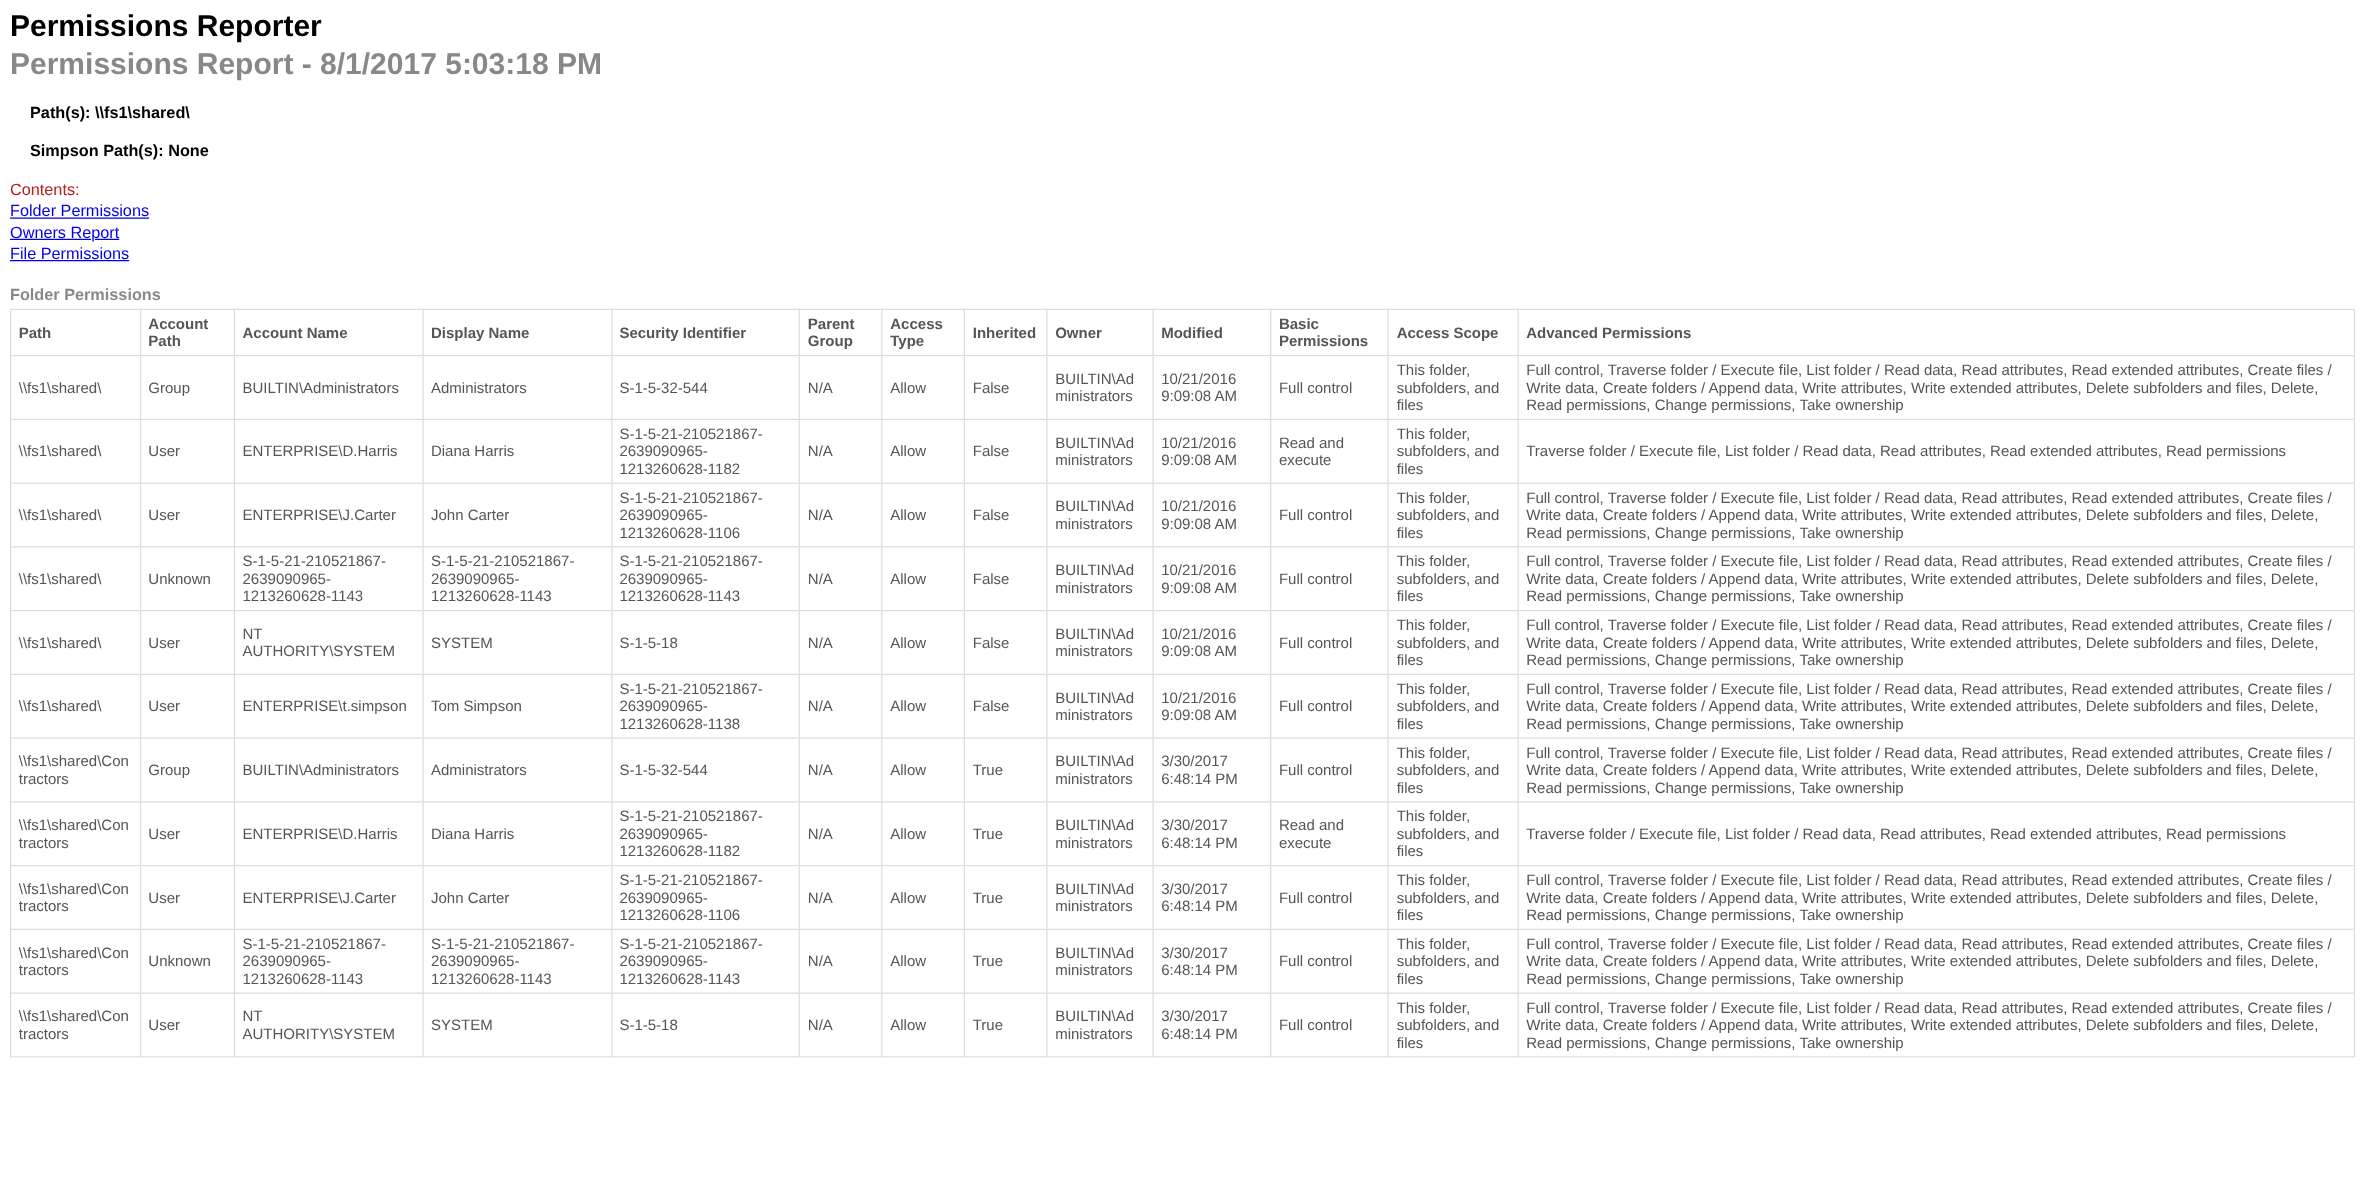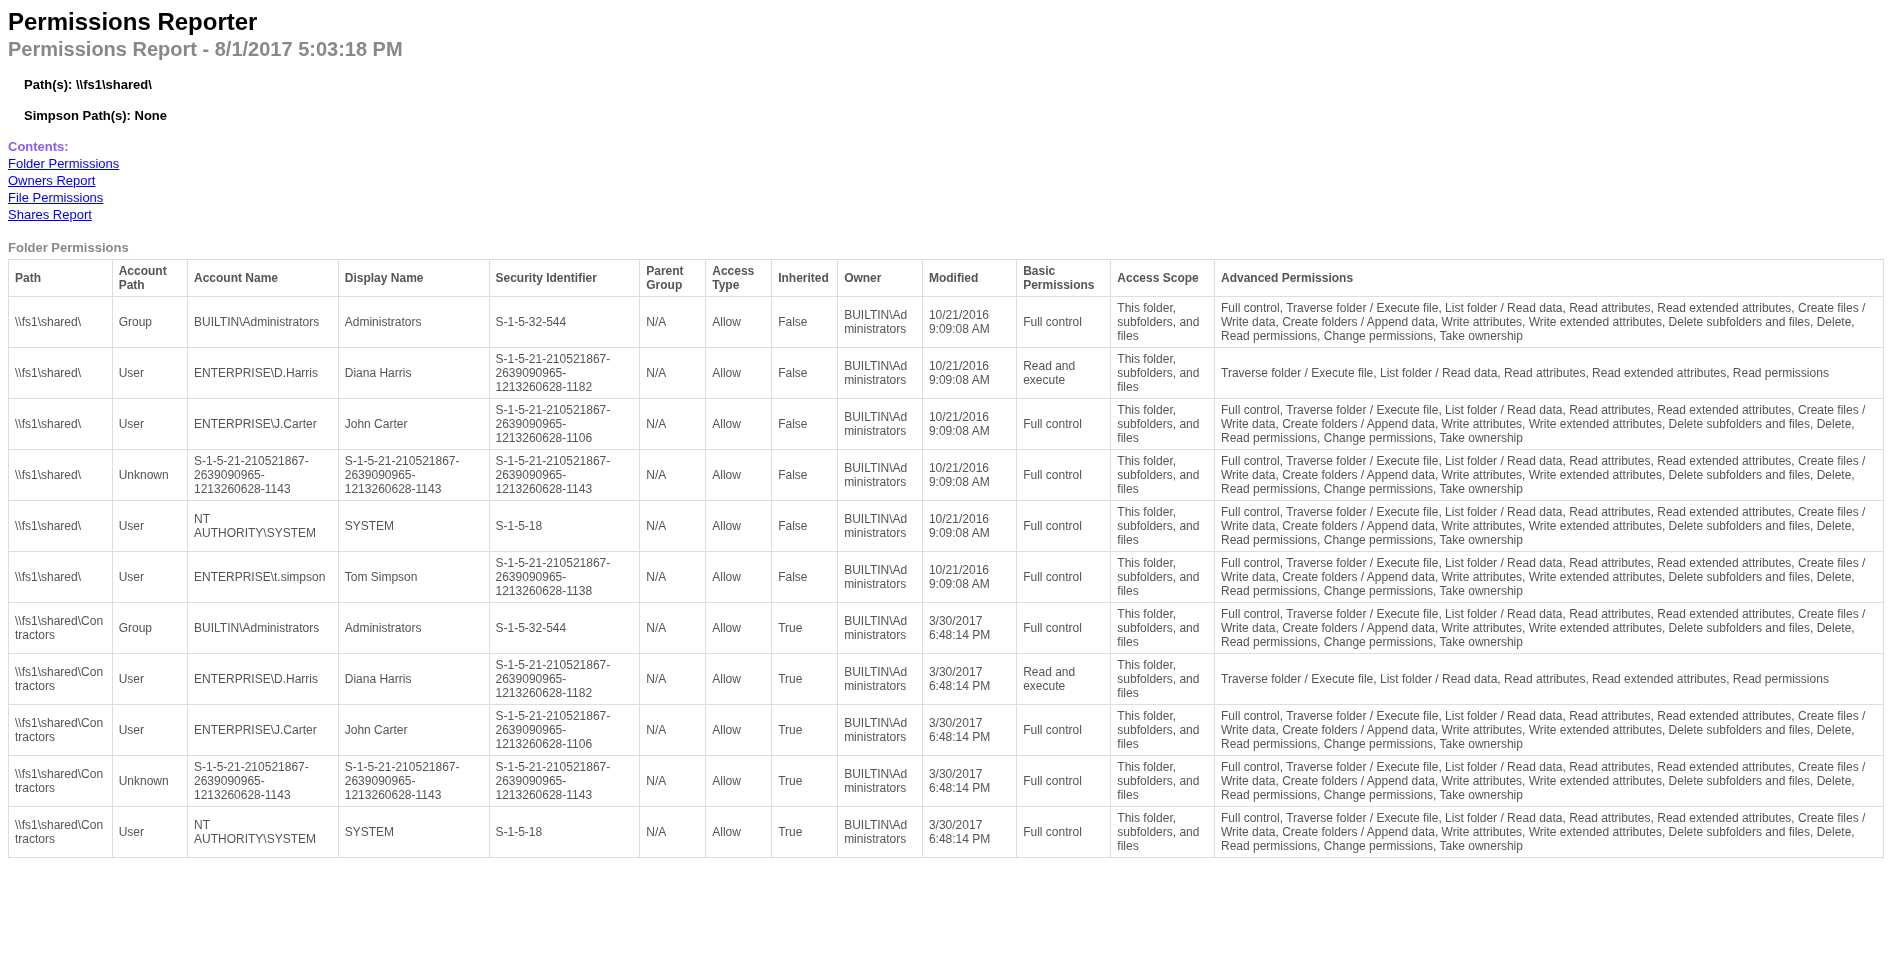--- a/index.html
+++ b/index.html
@@ -8,34 +8,34 @@
     color: #000;
     font-size: 13px;
   }
   h1.page-title {
     font-size: 24px;
     font-weight: bold;
     margin: 0 0 2px 0;
     color: #000;
   }
   h2.page-subtitle {
-    font-size: 20px;
+    font-size: 24px;
     font-weight: bold;
     margin: 0 0 16px 0;
     color: #888;
   }
   .meta-line {
     font-size: 13px;
     font-weight: bold;
     margin: 16px;
   }
   .contents-label {
     font-size: 13px;
-    font-weight: bold;
-    color: #8b5cf6;
+    font-weight: normal;
+    color: #b91c1c;
     margin: 16px 0 2px 0;
   }
   .nav-links a {
     color: #0000EE;
     text-decoration: underline;
     font-size: 13px;
   }
   .nav-links div {
     line-height: 1.3;
   }
@@ -91,21 +91,20 @@
 </p>
 <p class="meta-line">
   <span>Simpson Path(s): </span><span>None</span>
 </p>
 
 <p class="contents-label">Contents:</p>
 <div class="nav-links">
   <div><a href="#">Folder Permissions</a></div>
   <div><a href="#">Owners Report</a></div>
   <div><a href="#">File Permissions</a></div>
-  <div><a href="#">Shares Report</a></div>
 </div>
 
 <p class="section-title">Folder Permissions</p>
 
 <table class="perm-table">
   <colgroup>
     <col class="col-path">
       <col class="col-acct-type">
       <col class="col-acct-name">
     <col class="col-display">

